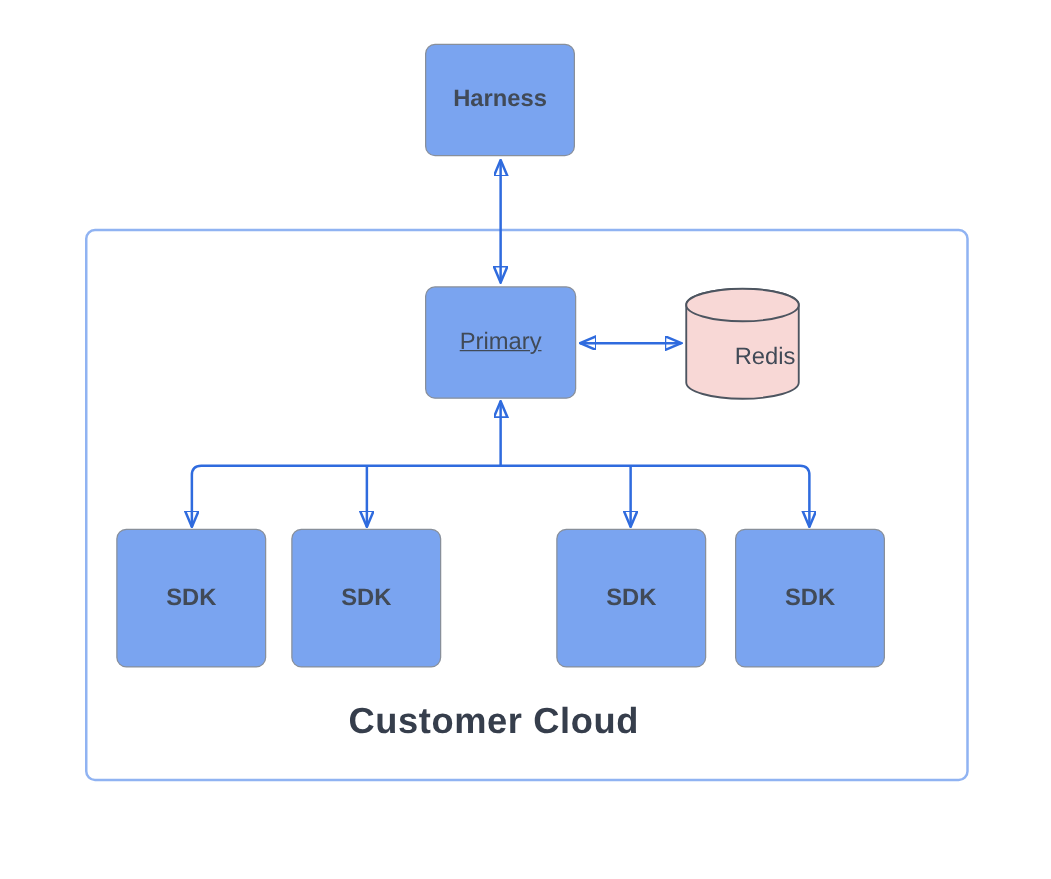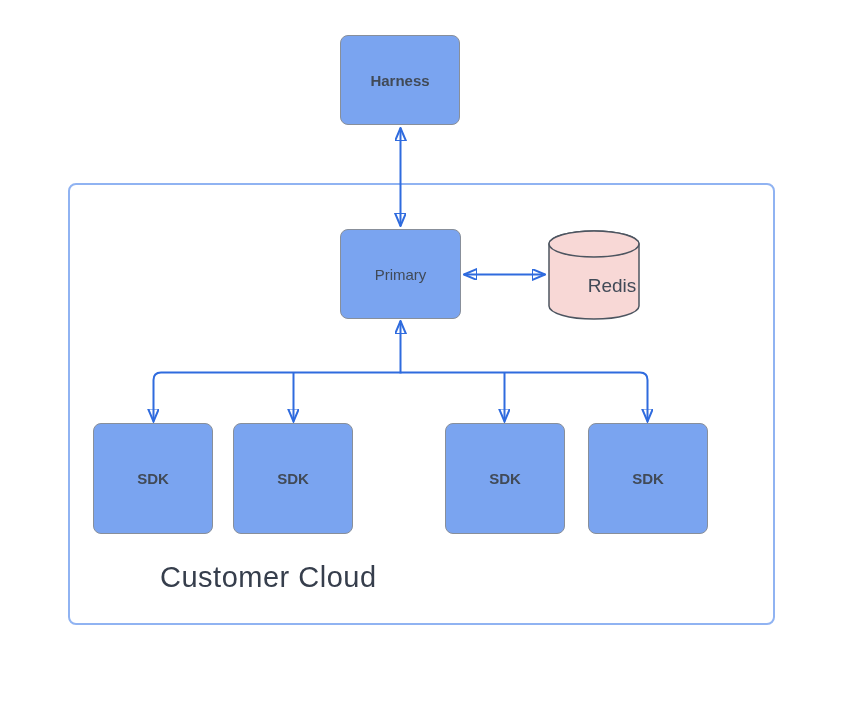--- a/index.html
+++ b/index.html
@@ -14,46 +14,46 @@
   .node {
     position: absolute;
     box-sizing: border-box;
     background: #7AA4F0;
     border: 1.5px solid #888F9A;
     border-radius: 8px;
     display: flex;
     align-items: center;
     justify-content: center;
     color: #414A57;
-    font-size: 15px;
+    font-size: 19px;
   }
   .bold { font-weight: bold; }
   .node-harness { left: 340px; top: 35px;  width: 120px; height: 90px; }
-  .node-primary { left: 340px; top: 229px; width: 121px; height: 90px; }
+  .node-primary { left: 340px; top: 229px; width: 121px; height: 90px; text-decoration: underline; }
   .node-sdk     { top: 423px; width: 120px; height: 111px; font-weight: bold; }
   .sdk-1 { left: 93px;  }
   .sdk-2 { left: 233px; }
   .sdk-3 { left: 445px; }
   .sdk-4 { left: 588px; }
   .container-box {
     position: absolute;
     box-sizing: border-box;
     left: 68px; top: 183px;
     width: 707px; height: 442px;
     border: 2px solid #90B3F2;
     border-radius: 8px;
     background: transparent;
   }
   .container-label {
     position: absolute;
     left: 160px; top: 561px;
     width: 470px;
-    text-align: left;
+    text-align: center;
     font-size: 29px;
-    font-weight: normal;
+    font-weight: bold;
     color: #363E4C;
     letter-spacing: 0.5px;
   }
   .cylinder {
     position: absolute;
     left: 548px; top: 230px;
     width: 92px; height: 90px;
   }
   .cylinder svg { position: absolute; left: 0; top: 0; }
   .cylinder-label {

